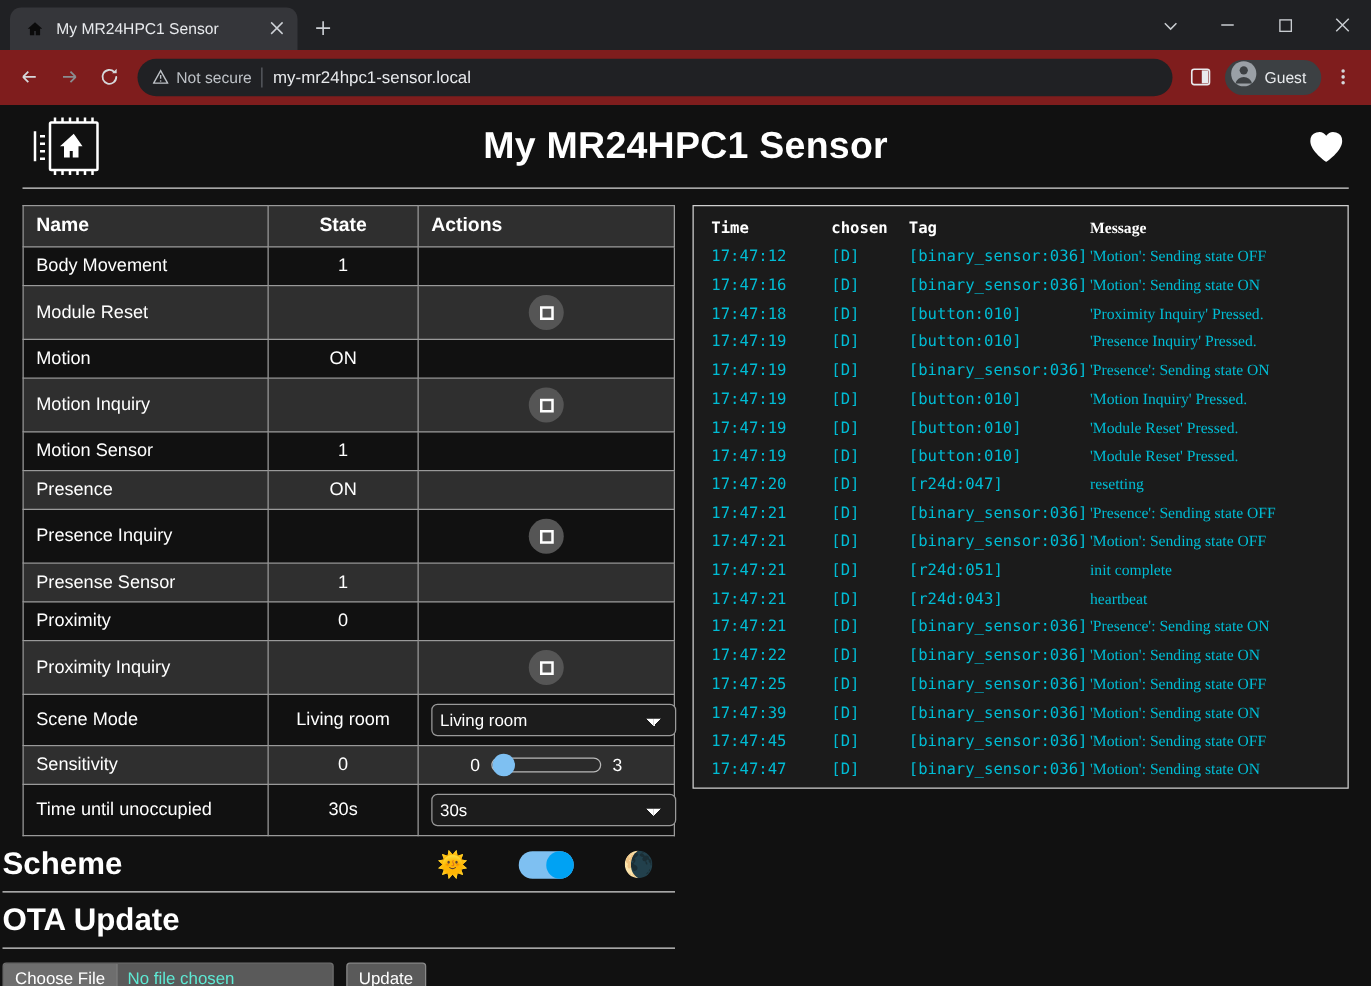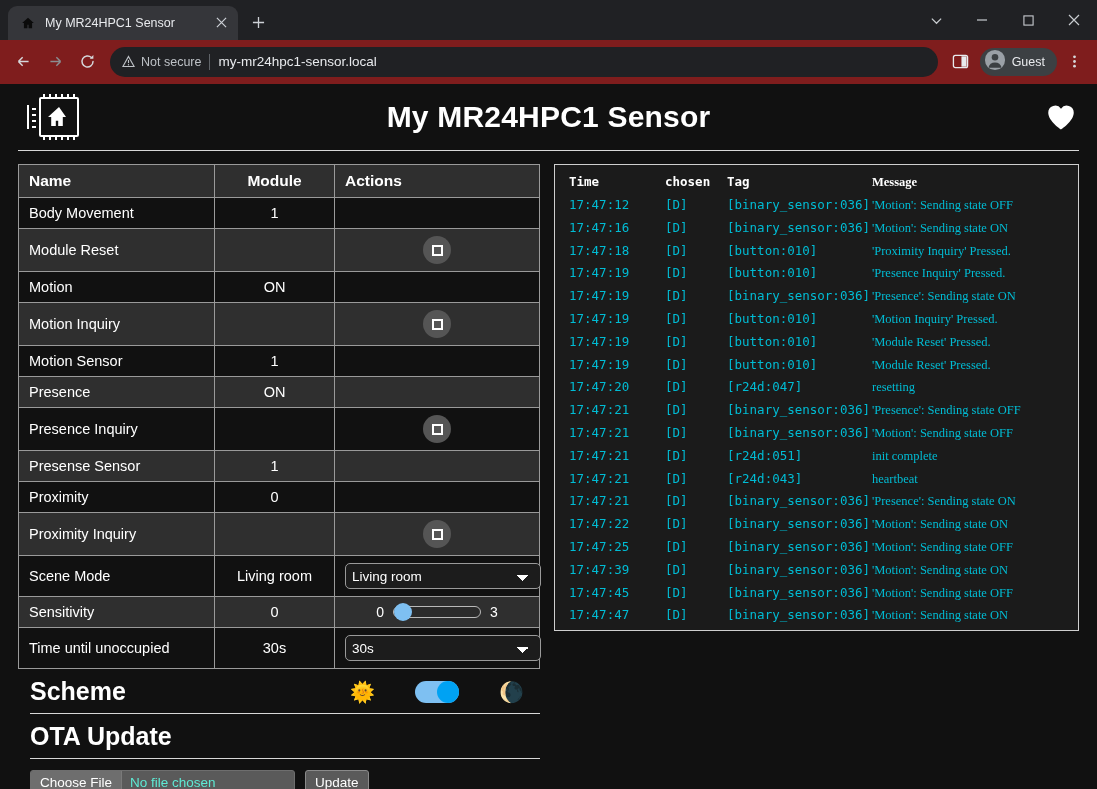--- a/index.html
+++ b/index.html
@@ -117,21 +117,21 @@
   }
   .log-row { display: flex; font-family: "DejaVu Sans Mono", monospace; font-size: 12.5px; line-height: 22.8px; padding: 0 8px 0 14px; white-space: pre; }
   .log-row .c-time { width: 96px; flex: 0 0 96px; }
   .log-row .c-level { width: 62px; flex: 0 0 62px; }
   .log-row .c-tag { width: 145px; flex: 0 0 145px; }
   .log-row .c-msg { flex: 1 1 auto; font-family: Liberation Serif, serif; }
   .log-head span { color: #ffffff; font-weight: bold; }
   .log-line span { color: #00bcd4; }
 
   
-  .section { padding: 8px 18px 0 30px; width: 558px; }
+  .section { padding: 8px 18px 0 2px; width: 558px; }
   .sec-head { display: flex; align-items: center; }
   .sec-title { font-size: 25px; font-weight: bold; color: #ffffff; }
   .scheme-ctrls { margin-left: auto; display: flex; align-items: center; gap: 40px; padding-right: 16px; }
   .emoji-ico { font-size: 20px; line-height: 1; }
   .switch { width: 44px; height: 22px; background: #7ec0f2; border-radius: 11px; position: relative; display: inline-block; }
   .switch .knob { position: absolute; right: 0; top: 0; width: 22px; height: 22px; border-radius: 50%; background: #00a2f3; }
   .sec-rule { height: 1px; background: #d8d8d8; margin-top: 7px; }
 
   .ota-row { display: flex; align-items: center; gap: 10px; margin-top: 11px; }
   .file-input {
@@ -271,21 +271,21 @@
     </div>
     <div class="hr-line"></div>
 
     <div class="body-area">
 
       <div class="left-col">
         <table class="entities">
           <thead>
             <tr>
               <th>Name</th>
-              <th class="c-state">Module</th>
+              <th class="c-state">State</th>
               <th class="c-act">Actions</th>
             </tr>
           </thead>
           <tbody>
 
             <tr class="r-odd">
               <td class="c-name">Body Movement</td>
               <td class="c-state">1</td>
               <td class="c-act"></td>
             </tr>

